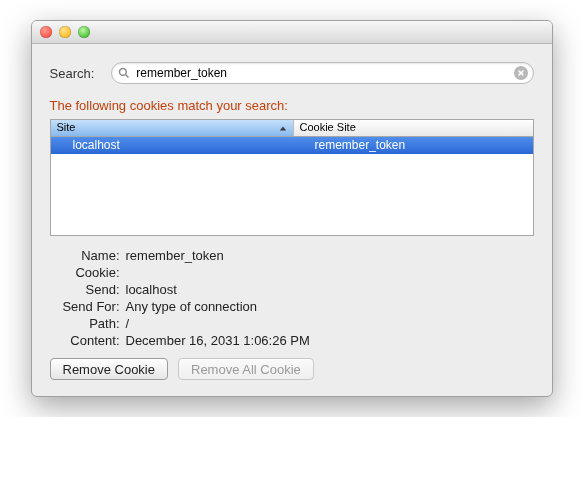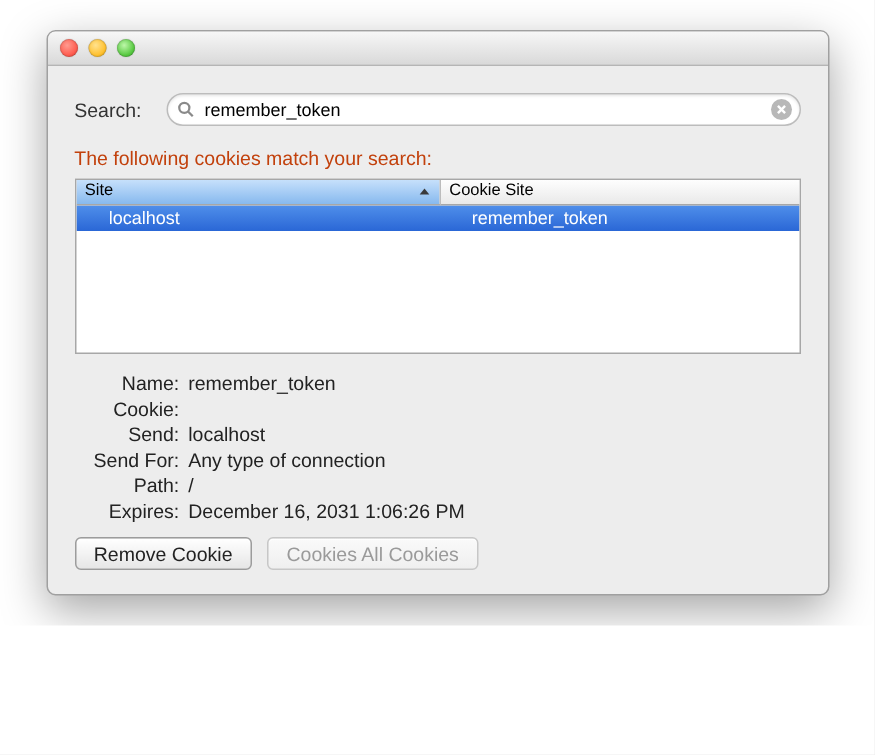--- a/index.html
+++ b/index.html
@@ -255,24 +255,24 @@
         </div>
       <div class="drow">
           <div class="dlabel">Send For:</div>
           <div>Any type of connection</div>
         </div>
       <div class="drow">
           <div class="dlabel">Path:</div>
           <div>/</div>
         </div>
       <div class="drow">
-          <div class="dlabel">Expires:</div>
+          <div class="dlabel">Content:</div>
           <div>December 16, 2031 1:06:26 PM</div>
         </div>
     </div>
 
     <div class="btn-row">
       <button class="btn">Remove Cookie</button>
-      <button class="btn" disabled="">Cookies All Cookies</button>
+      <button class="btn" disabled="">Remove All Cookie</button>
     </div>
 
   </div>
 </div>
 
 </body></html>

